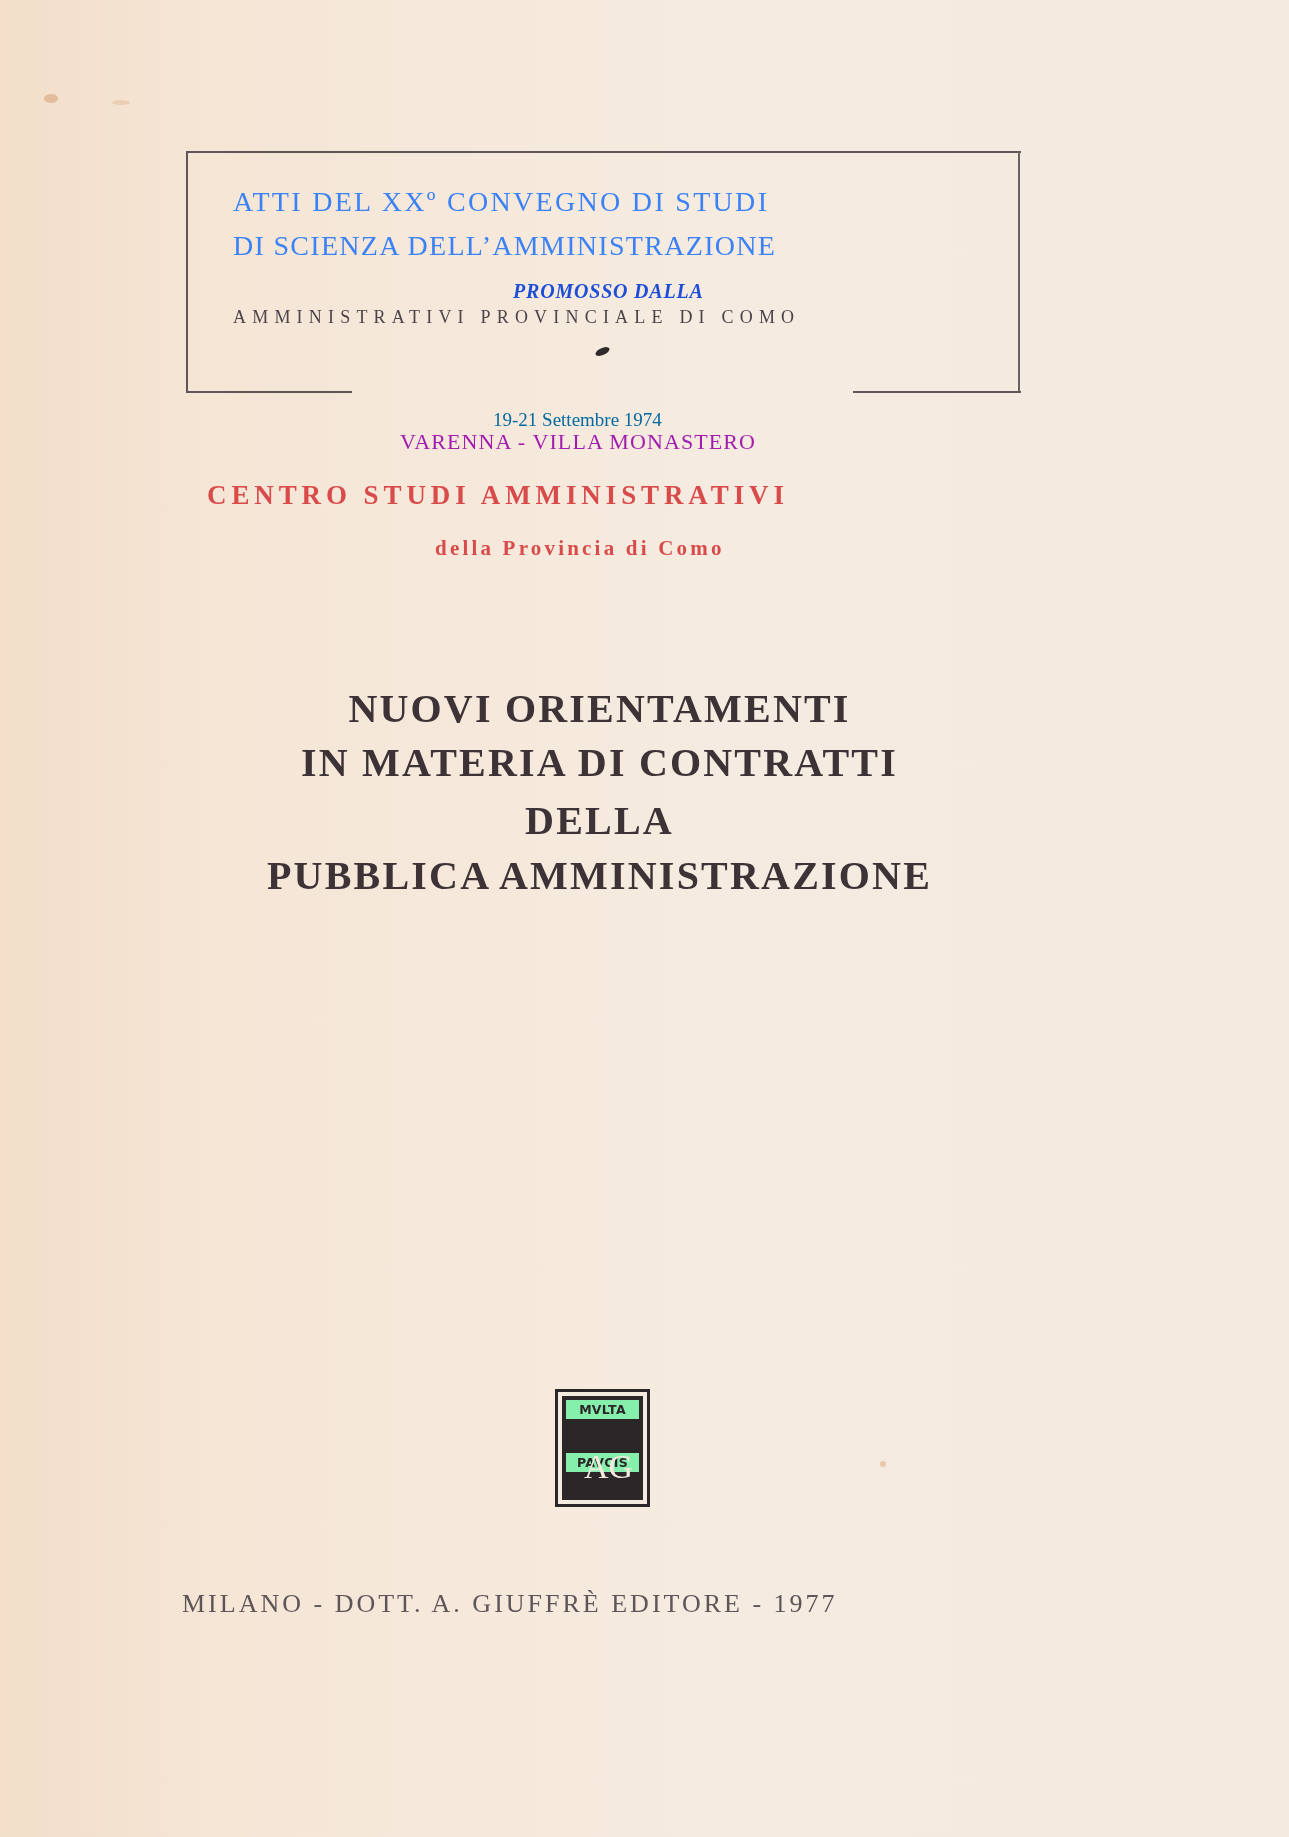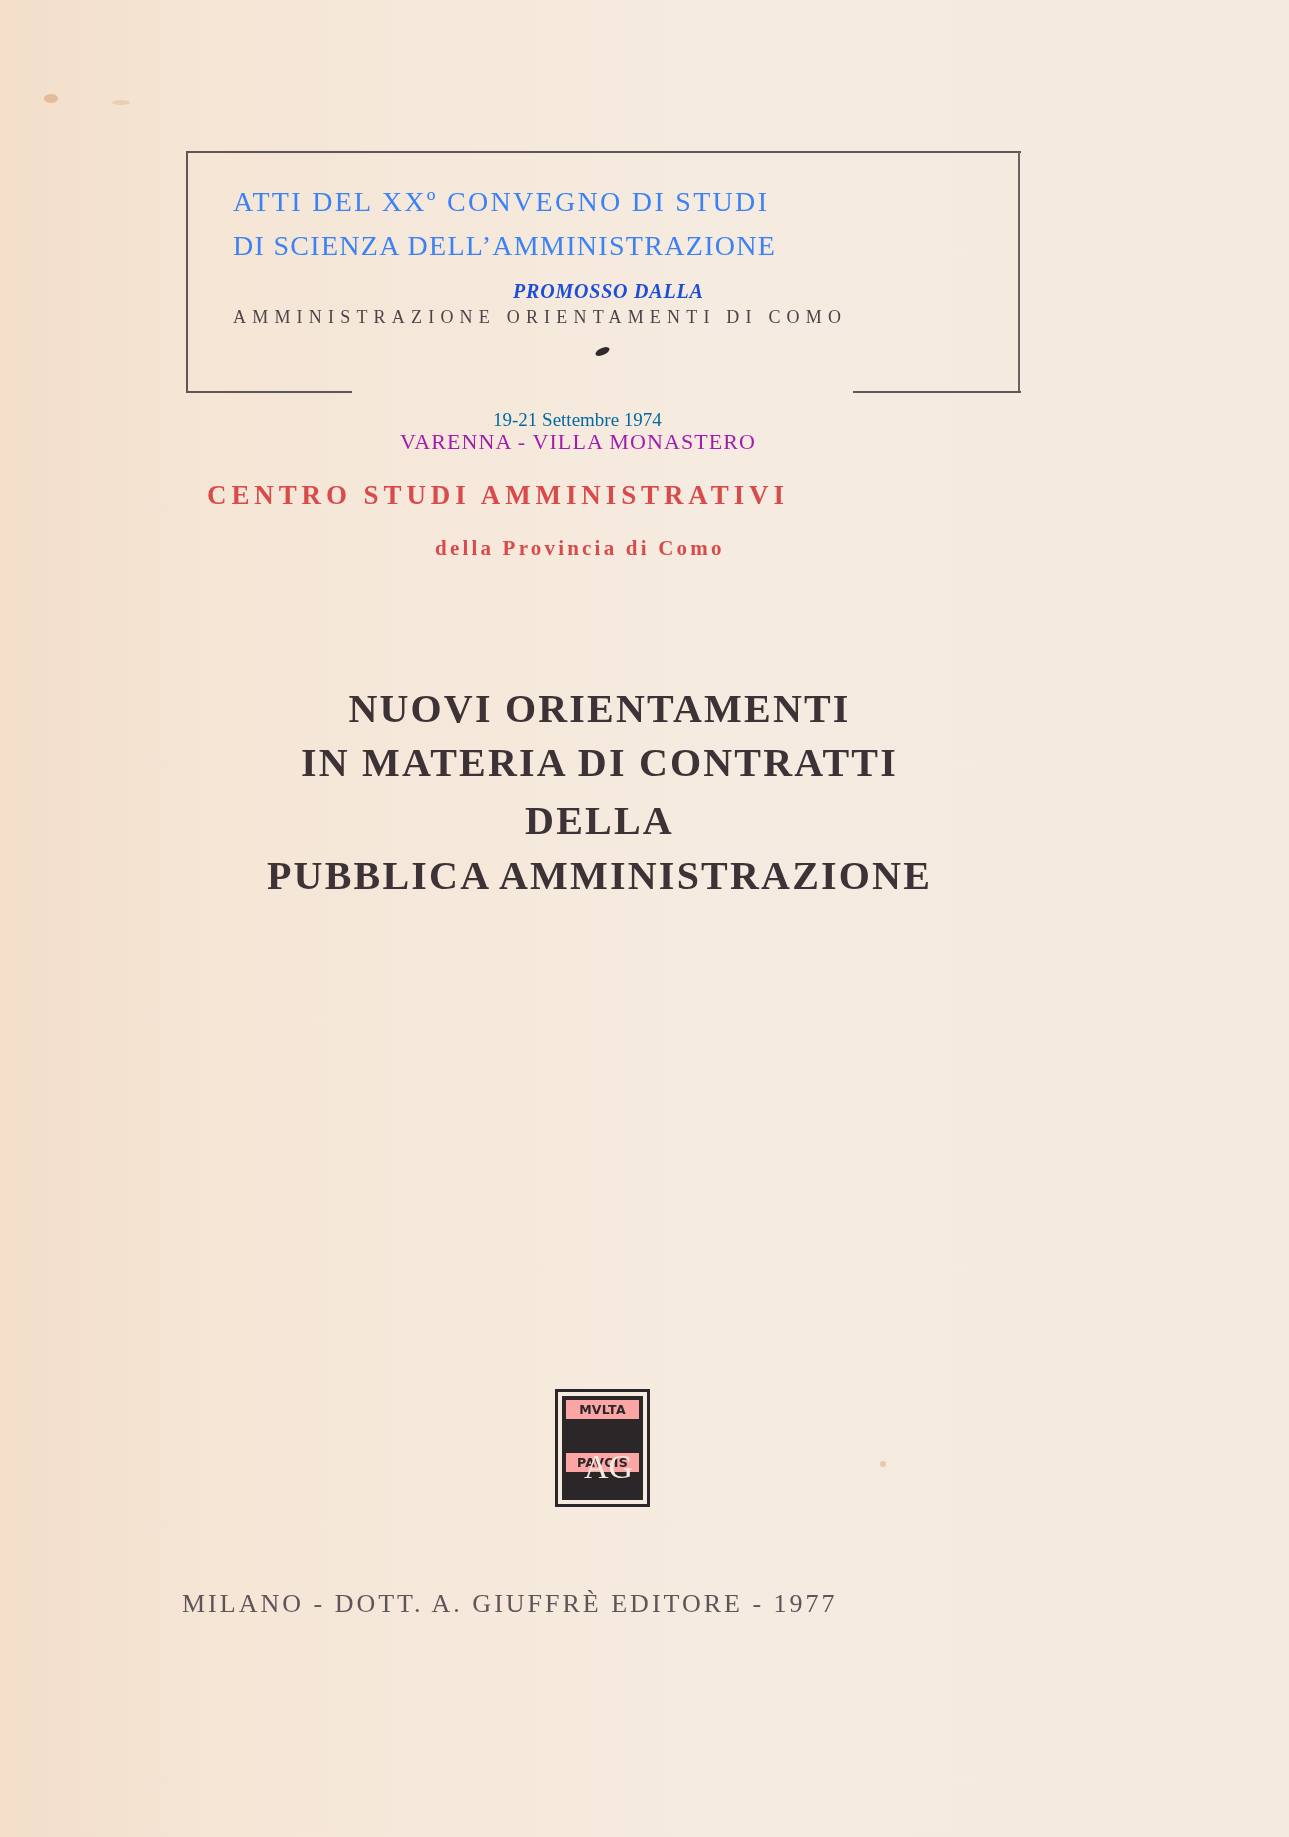--- a/index.html
+++ b/index.html
@@ -33,21 +33,21 @@
   .provincia { left: 413px; top: 538px; font-size: 21px; font-weight: bold; letter-spacing: 3.2px; }
 
   .title { font-size: 40px; font-weight: bold; color: #3d3337; letter-spacing: 2.2px; text-align: center; width: 1289px; left: -45px; }
   .t1 { top: 689px; }
   .t2 { top: 743px; }
   .t3 { top: 801px; }
   .t4 { top: 856px; }
 
   .logo { position: absolute; left: 555px; top: 1389px; width: 95px; height: 118px; border: 3px solid #2b2729; box-sizing: border-box; background: #f4eadf; }
   .logo-inner { position: absolute; left: 4px; top: 4px; right: 4px; bottom: 4px; background: #2b2729; }
-  .logo-band { position: absolute; left: 4px; right: 4px; height: 19px; background: #fca5a5; color: #2b2729; font-family: "DejaVu Sans", sans-serif; font-size: 12.5px; font-weight: bold; text-align: center; line-height: 19px; letter-spacing: 0.3px; }
+  .logo-band { position: absolute; left: 4px; right: 4px; height: 19px; background: #86efac; color: #2b2729; font-family: "DejaVu Sans", sans-serif; font-size: 12.5px; font-weight: bold; text-align: center; line-height: 19px; letter-spacing: 0.3px; }
   .band1 { top: 4px; }
   .band2 { top: 16px; margin-top: 41px; }
   .logo-ag { position: absolute; left: 12px; right: 0; top: 54px; text-align: center; color: #f4eadf; font-family: Liberation Serif, serif; font-size: 34px; line-height: 1; }
 
   .footer { left: 182px; top: 1555px; font-size: 26px; letter-spacing: 3.0px; color: #5d5558; margin-top: 36px; }
 
   .spot { position: absolute; border-radius: 50%; background: #d9a57a; opacity: .6; }
 </style>
 </head>
 <body>
@@ -61,21 +61,21 @@
   <div>
     <div class="frame-top"></div>
     <div class="frame-left"></div>
     <div class="frame-right"></div>
     <div class="frame-bottom-left"></div>
     <div class="frame-bottom-right"></div>
 
     <div class="txt grey conv1">ATTI DEL XXº CONVEGNO DI STUDI</div>
     <div class="txt grey conv2">DI SCIENZA DELL’AMMINISTRAZIONE</div>
     <div class="txt promo">PROMOSSO DALLA</div>
-    <div class="txt ammin">AMMINISTRAZIONE ORIENTAMENTI DI COMO</div>
+    <div class="txt ammin">AMMINISTRATIVI PROVINCIALE DI COMO</div>
     <div class="leaf"></div>
 
     <div class="txt varenna">VARENNA - VILLA MONASTERO</div>
     <div class="txt date">19-21 Settembre 1974</div>
   </div>
 
   <div class="txt red centro">CENTRO STUDI AMMINISTRATIVI</div>
   <div class="txt red provincia">della Provincia di Como</div>
 
   <div>

